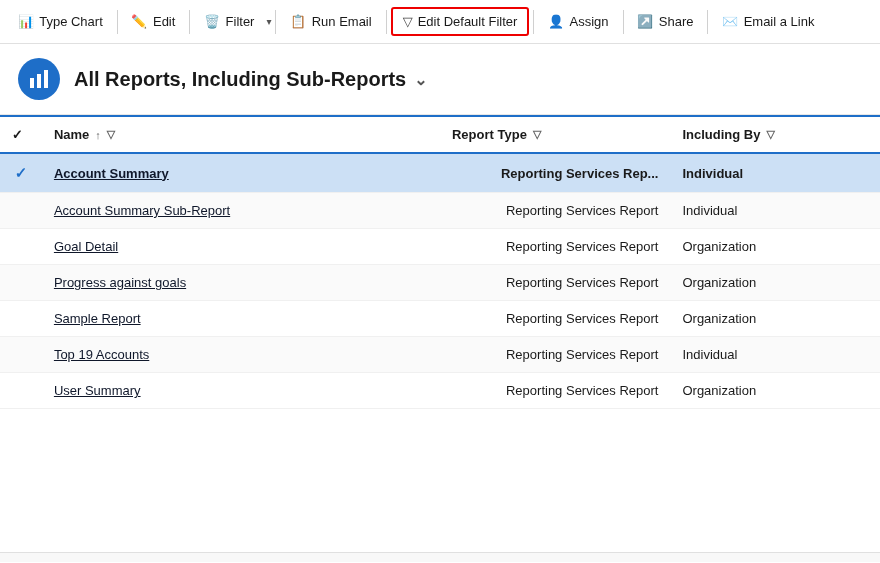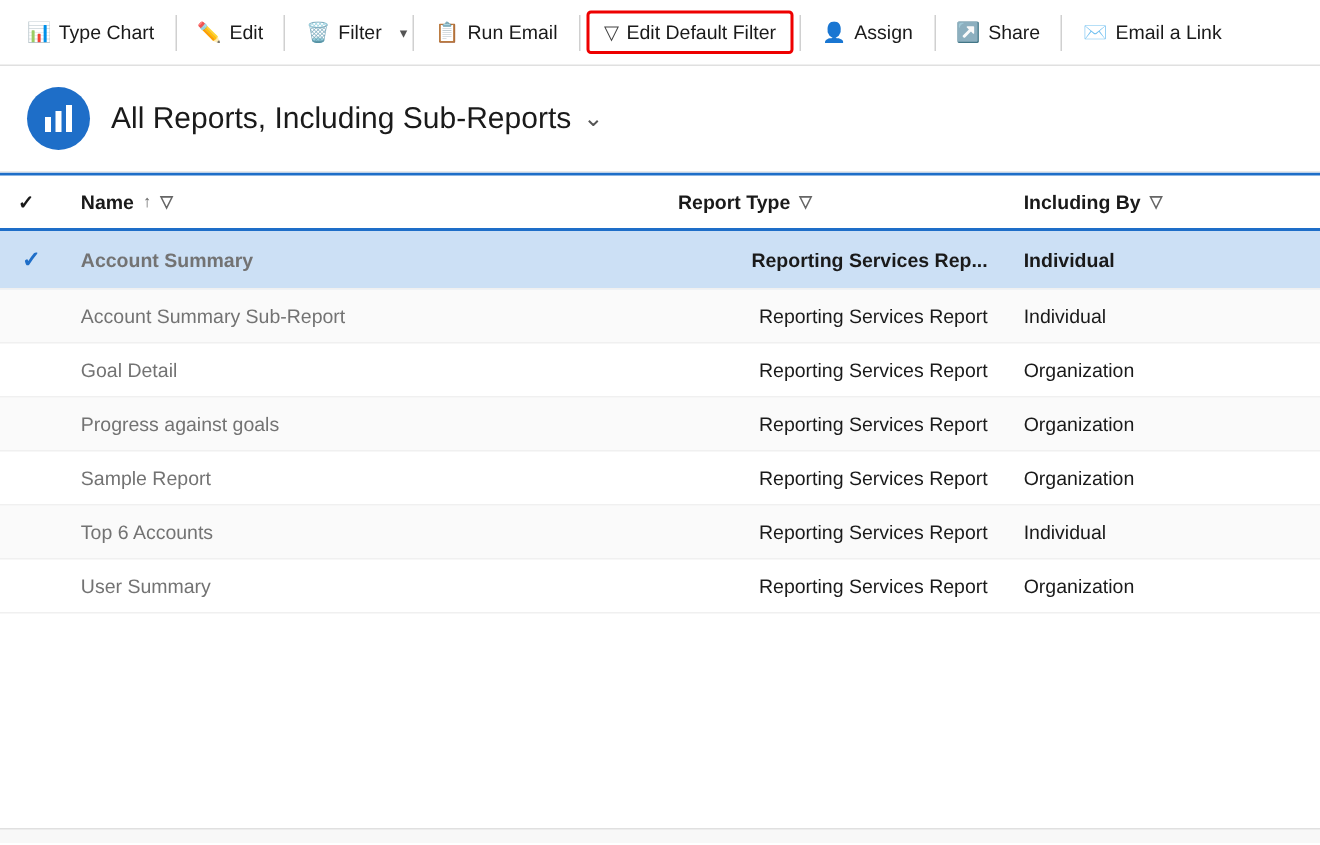--- a/index.html
+++ b/index.html
@@ -55,21 +55,21 @@
       border-radius: 50%;
       background: #1e6ec8;
       display: flex;
       align-items: center;
       justify-content: center;
       color: white;
       font-size: 18px;
     }
     .header-title {
       font-size: 20px;
-      font-weight: 400;
+      font-weight: 700;
       color: #1a1a1a;
       display: flex;
       align-items: center;
       gap: 8px;
     }
     .header-title .chevron { font-size: 16px; color: #555; }
 
     
     .table-container {
       overflow: auto;
@@ -105,21 +105,21 @@
     }
     tbody tr:nth-child(odd) { background: #fff; }
     tbody tr:nth-child(even) { background: #fafafa; }
     tbody tr.selected { background: #cce0f5; }
 
     tbody td {
       padding: 10px 12px;
       font-size: 13px;
       color: #1a1a1a;
     }
-    tbody td.name-cell { color: #737373; cursor: pointer; }
+    tbody td.name-cell { color: #0f172a; cursor: pointer; text-decoration: underline; }
     tbody td.bold { font-weight: 700; }
 
     .check-col { width: 40px; text-align: center; }
     .check-icon { color: #1e6ec8; font-weight: bold; font-size: 15px; }
 
     .name-col { width: 380px; margin-top: 16px; }
     .type-col { width: 220px; text-align: right; }
     .viewable-col { width: 200px; }
 
     
@@ -253,21 +253,21 @@
           <td class="viewable-col">Organization</td>
         </tr>
         <tr>
           <td class="check-col"></td>
           <td class="name-cell name-col">Sample Report</td>
           <td class="type-col">Reporting Services Report</td>
           <td class="viewable-col">Organization</td>
         </tr>
         <tr>
           <td class="check-col"></td>
-          <td class="name-cell name-col">Top 6 Accounts</td>
+          <td class="name-cell name-col">Top 19 Accounts</td>
           <td class="type-col">Reporting Services Report</td>
           <td class="viewable-col">Individual</td>
         </tr>
         <tr>
           <td class="check-col"></td>
           <td class="name-cell name-col">User Summary</td>
           <td class="type-col">Reporting Services Report</td>
           <td class="viewable-col">Organization</td>
         </tr>
       </tbody>

